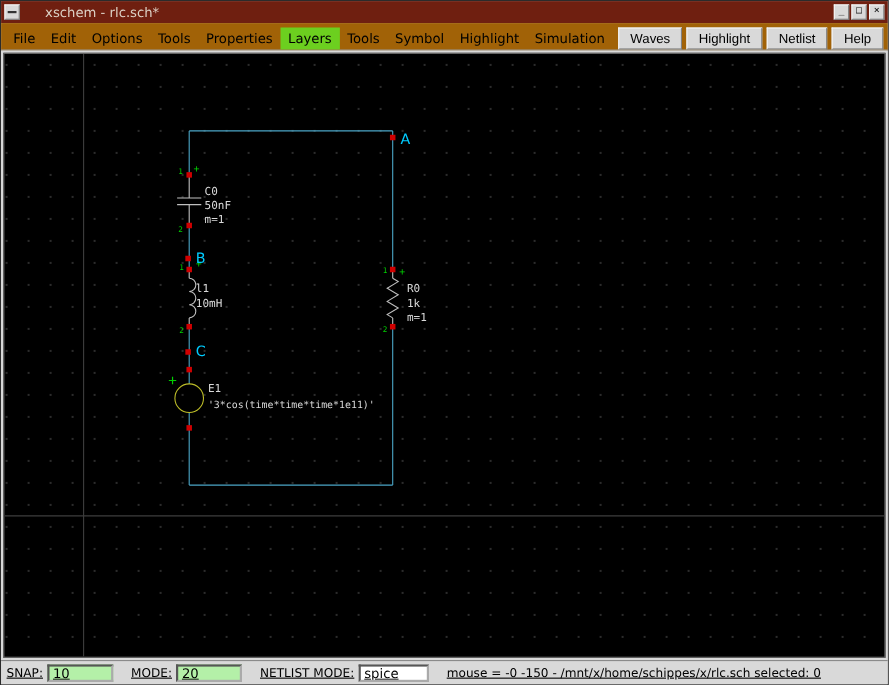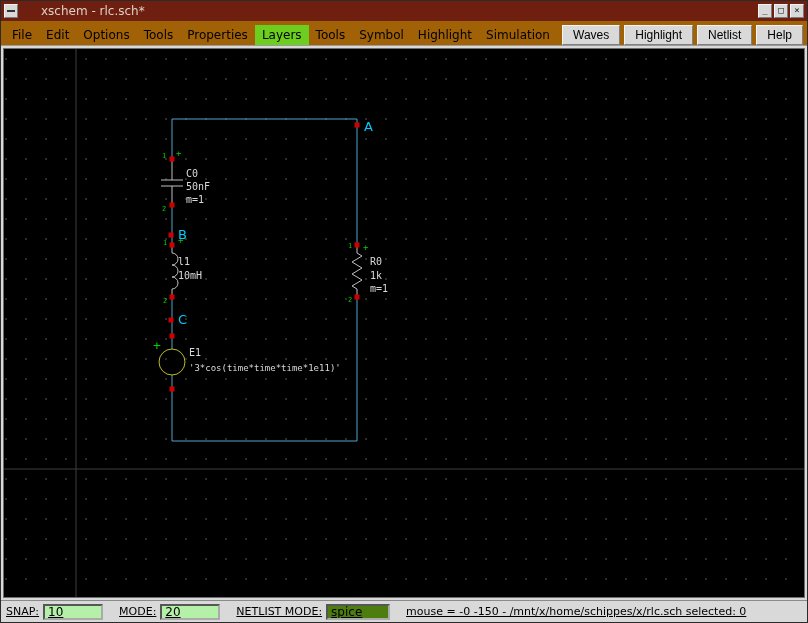--- a/index.html
+++ b/index.html
@@ -72,21 +72,21 @@
     background:#d9d9d9; border-top:1px solid #8a8a8a;
     display:flex; align-items:center;
     padding:0 5px; gap:4px; font-size:11px; color:#000;text-decoration:underline;
   }
   .statusbar .lbl { white-space:nowrap; }
   .statusbar input {
     height:16px; font-size:12px; font-family:"DejaVu Sans", sans-serif;
     border:2px inset #aaa; padding:0 3px; color:#000;
   }
   .inp-green { background:#b4f0a8; width:60px; }
-  .inp-gray  { background:#4d7c0f; width:64px; }
+  .inp-gray  { background:#ffffff; width:64px; }
   .statusbar .gap { width:8px; }
   .status-info { margin-left:12px; white-space:nowrap; }
 
   text { font-family:"DejaVu Sans Mono", monospace; }
   text.comp-label { fill:#d9d9d9; font-size:10px; }
   text.comp-value { fill:#d9d9d9; font-size:10px; }
   text.net-label  { fill:#00ccff; font-size:13px; font-family:"DejaVu Sans", sans-serif; }
   text.pin-num    { fill:#00d000; font-size:7px; }
   text.plus-mark  { fill:#00d000; font-size:9px; }
   text.plus-big   { fill:#00d000; font-size:13px; }

